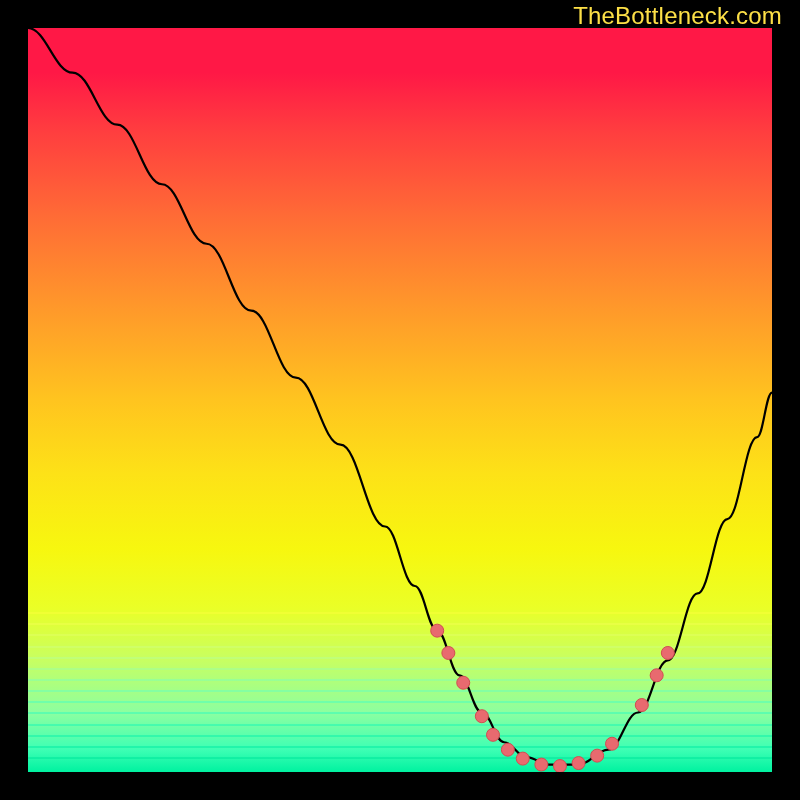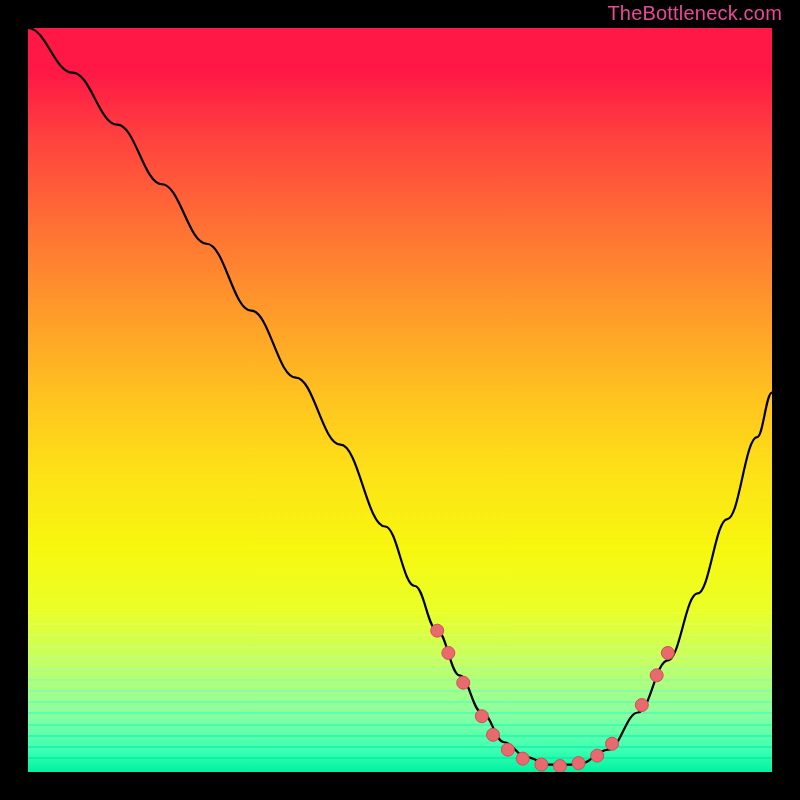--- a/index.html
+++ b/index.html
@@ -63,22 +63,22 @@
     position: absolute;
     left: 0;
     top: 0;
     width: 744px;
     height: 744px;
   }
   .watermark {
     position: absolute;
     top: 2px;
     right: 18px;
-    color: #ec4899;
-    font-size: 20px;
+    color: #fde047;
+    font-size: 24px;
     font-weight: 500;
     letter-spacing: 0.2px;
     user-select: none;
   }
   .dot {
     fill: #e86a6f;
     stroke: #d24d51;
     stroke-width: 1;
   }
   .curve-path {

